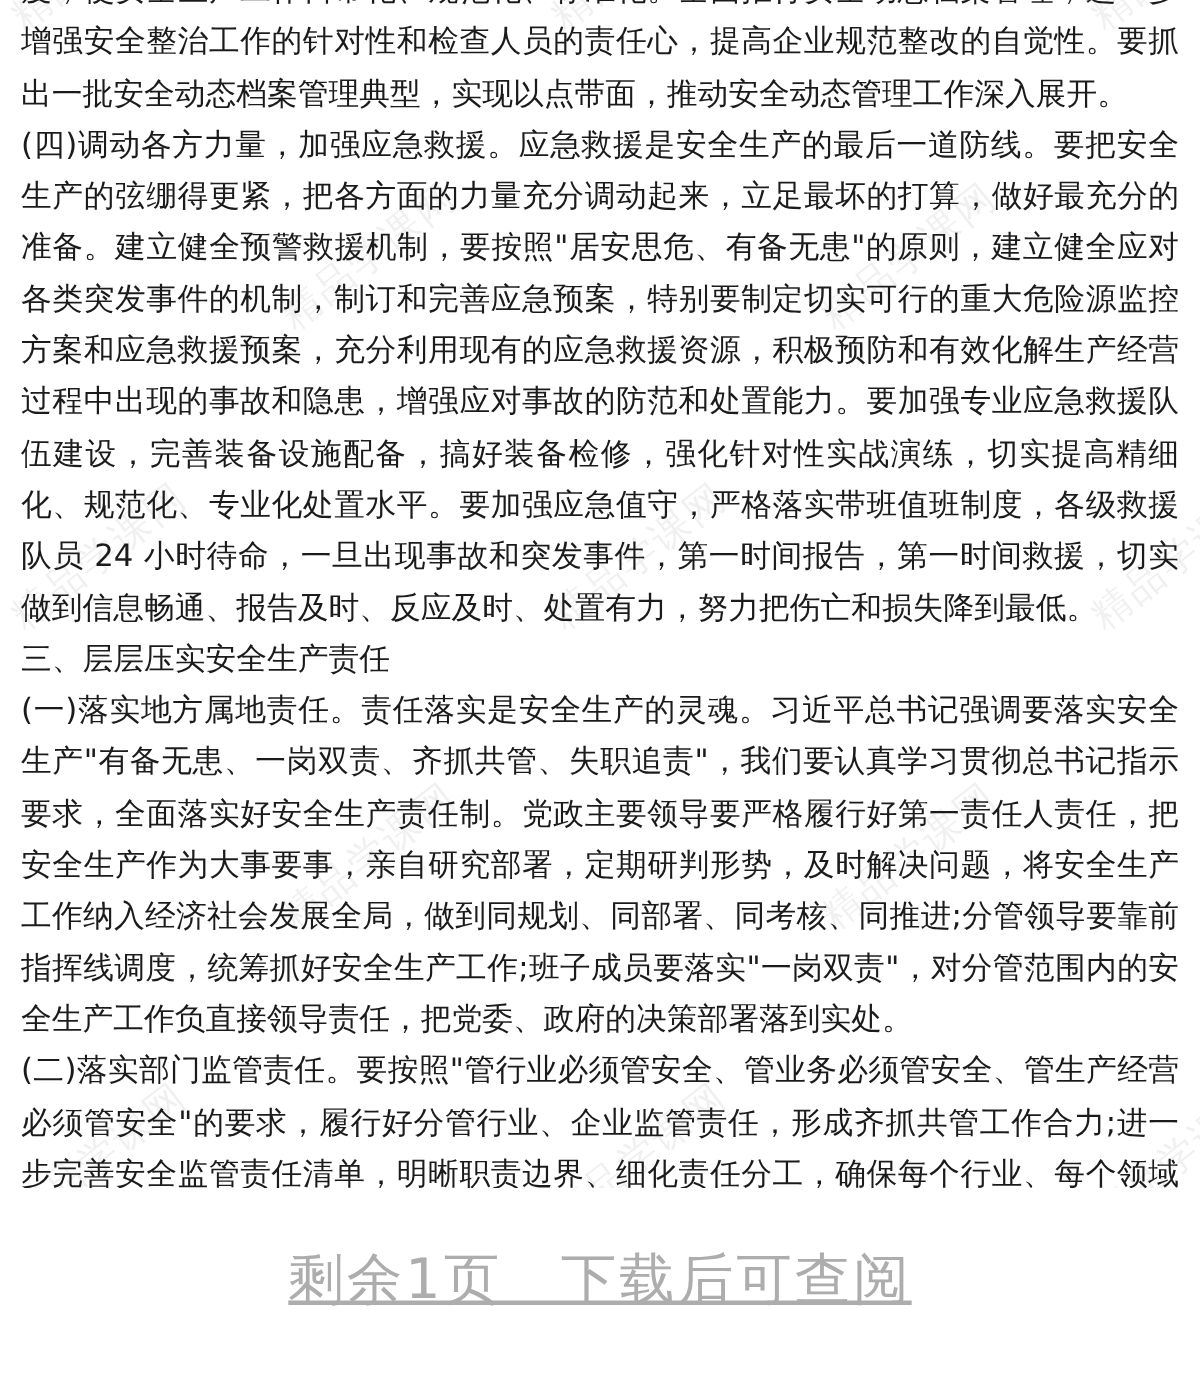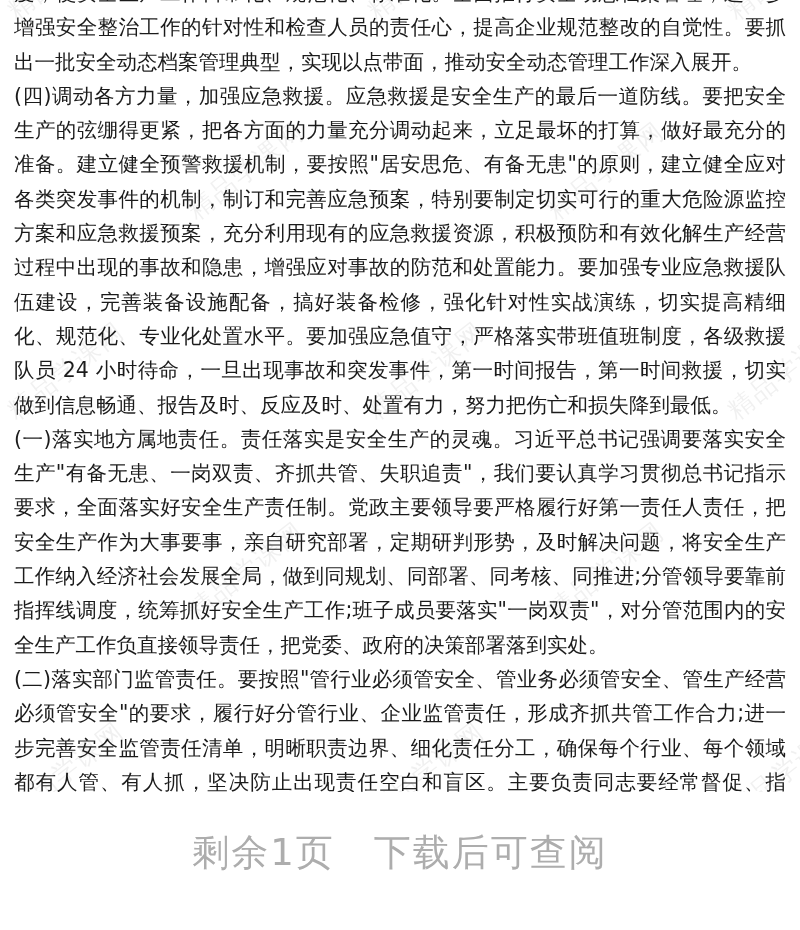--- a/index.html
+++ b/index.html
@@ -76,20 +76,21 @@
     z-index: 3;
   }
   #footer-notice .notice-text {
     display: inline-block;
     color: #adadad;
     font-size: 37px;
     letter-spacing: 2px;
     line-height: 50px;
     white-space: pre;
     font-family: "DejaVu Sans", "Liberation Sans", sans-serif;
+    text-decoration: underline;
   }
 
   
   #page-fade {
     position: absolute;
     left: 0;
     top: 792px;
     width: 800px;
     height: 138px;
     background: #ffffff;
@@ -114,20 +115,21 @@
     <div class="wm" style="left: 360px; top: 800px;">精品学课网</div>
     <div class="wm" style="left: 720px; top: 800px;">精品学课网</div>
     <div class="wm" style="left: 180px; top: 1000px;">精品学课网</div>
     <div class="wm" style="left: 540px; top: 1000px;">精品学课网</div>
   </div>
 
 <div id="doc">
   <div id="page-body">
     <p class="para">度，使安全生产工作日常化、规范化、标准化。全面推行安全动态档案管理，进一步增强安全整治工作的针对性和检查人员的责任心，提高企业规范整改的自觉性。要抓出一批安全动态档案管理典型，实现以点带面，推动安全动态管理工作深入展开。</p>
     <p class="para">(四)调动各方力量，加强应急救援。应急救援是安全生产的最后一道防线。要把安全生产的弦绷得更紧，把各方面的力量充分调动起来，立足最坏的打算，做好最充分的准备。建立健全预警救援机制，要按照"居安思危、有备无患"的原则，建立健全应对各类突发事件的机制，制订和完善应急预案，特别要制定切实可行的重大危险源监控方案和应急救援预案，充分利用现有的应急救援资源，积极预防和有效化解生产经营过程中出现的事故和隐患，增强应对事故的防范和处置能力。要加强专业应急救援队伍建设，完善装备设施配备，搞好装备检修，强化针对性实战演练，切实提高精细化、规范化、专业化处置水平。要加强应急值守，严格落实带班值班制度，各级救援队员 24 小时待命，一旦出现事故和突发事件，第一时间报告，第一时间救援，切实做到信息畅通、报告及时、反应及时、处置有力，努力把伤亡和损失降到最低。</p>
+    <p class="para heading">三、层层压实安全生产责任</p>
     <p class="para">(一)落实地方属地责任。责任落实是安全生产的灵魂。习近平总书记强调要落实安全生产"有备无患、一岗双责、齐抓共管、失职追责"，我们要认真学习贯彻总书记指示要求，全面落实好安全生产责任制。党政主要领导要严格履行好第一责任人责任，把安全生产作为大事要事，亲自研究部署，定期研判形势，及时解决问题，将安全生产工作纳入经济社会发展全局，做到同规划、同部署、同考核、同推进;分管领导要靠前指挥线调度，统筹抓好安全生产工作;班子成员要落实"一岗双责"，对分管范围内的安全生产工作负直接领导责任，把党委、政府的决策部署落到实处。</p>
     <p class="para">(二)落实部门监管责任。要按照"管行业必须管安全、管业务必须管安全、管生产经营必须管安全"的要求，履行好分管行业、企业监管责任，形成齐抓共管工作合力;进一步完善安全监管责任清单，明晰职责边界、细化责任分工，确保每个行业、每个领域都有人管、有人抓，坚决防止出现责任空白和盲区。主要负责同志要经常督促、指导、调度安全生产工作，协调解决安全生产重大问题和共性问题;分管同志要督促本行业生产经营单位建立健全和落实安全生产责任制，监督生产经营单位排查和治理事故隐患，掌握安全生产工作措施落实情况，定期分析本行业本领域的安全生产形势，制定年度安全生产计划和安全生产事故预防措施。</p>
   </div>
 </div>
 
 <div id="page-fade"></div>
 
 <div id="footer-notice">
   <span class="notice-text">剩余1页　下载后可查阅</span>
 </div>

